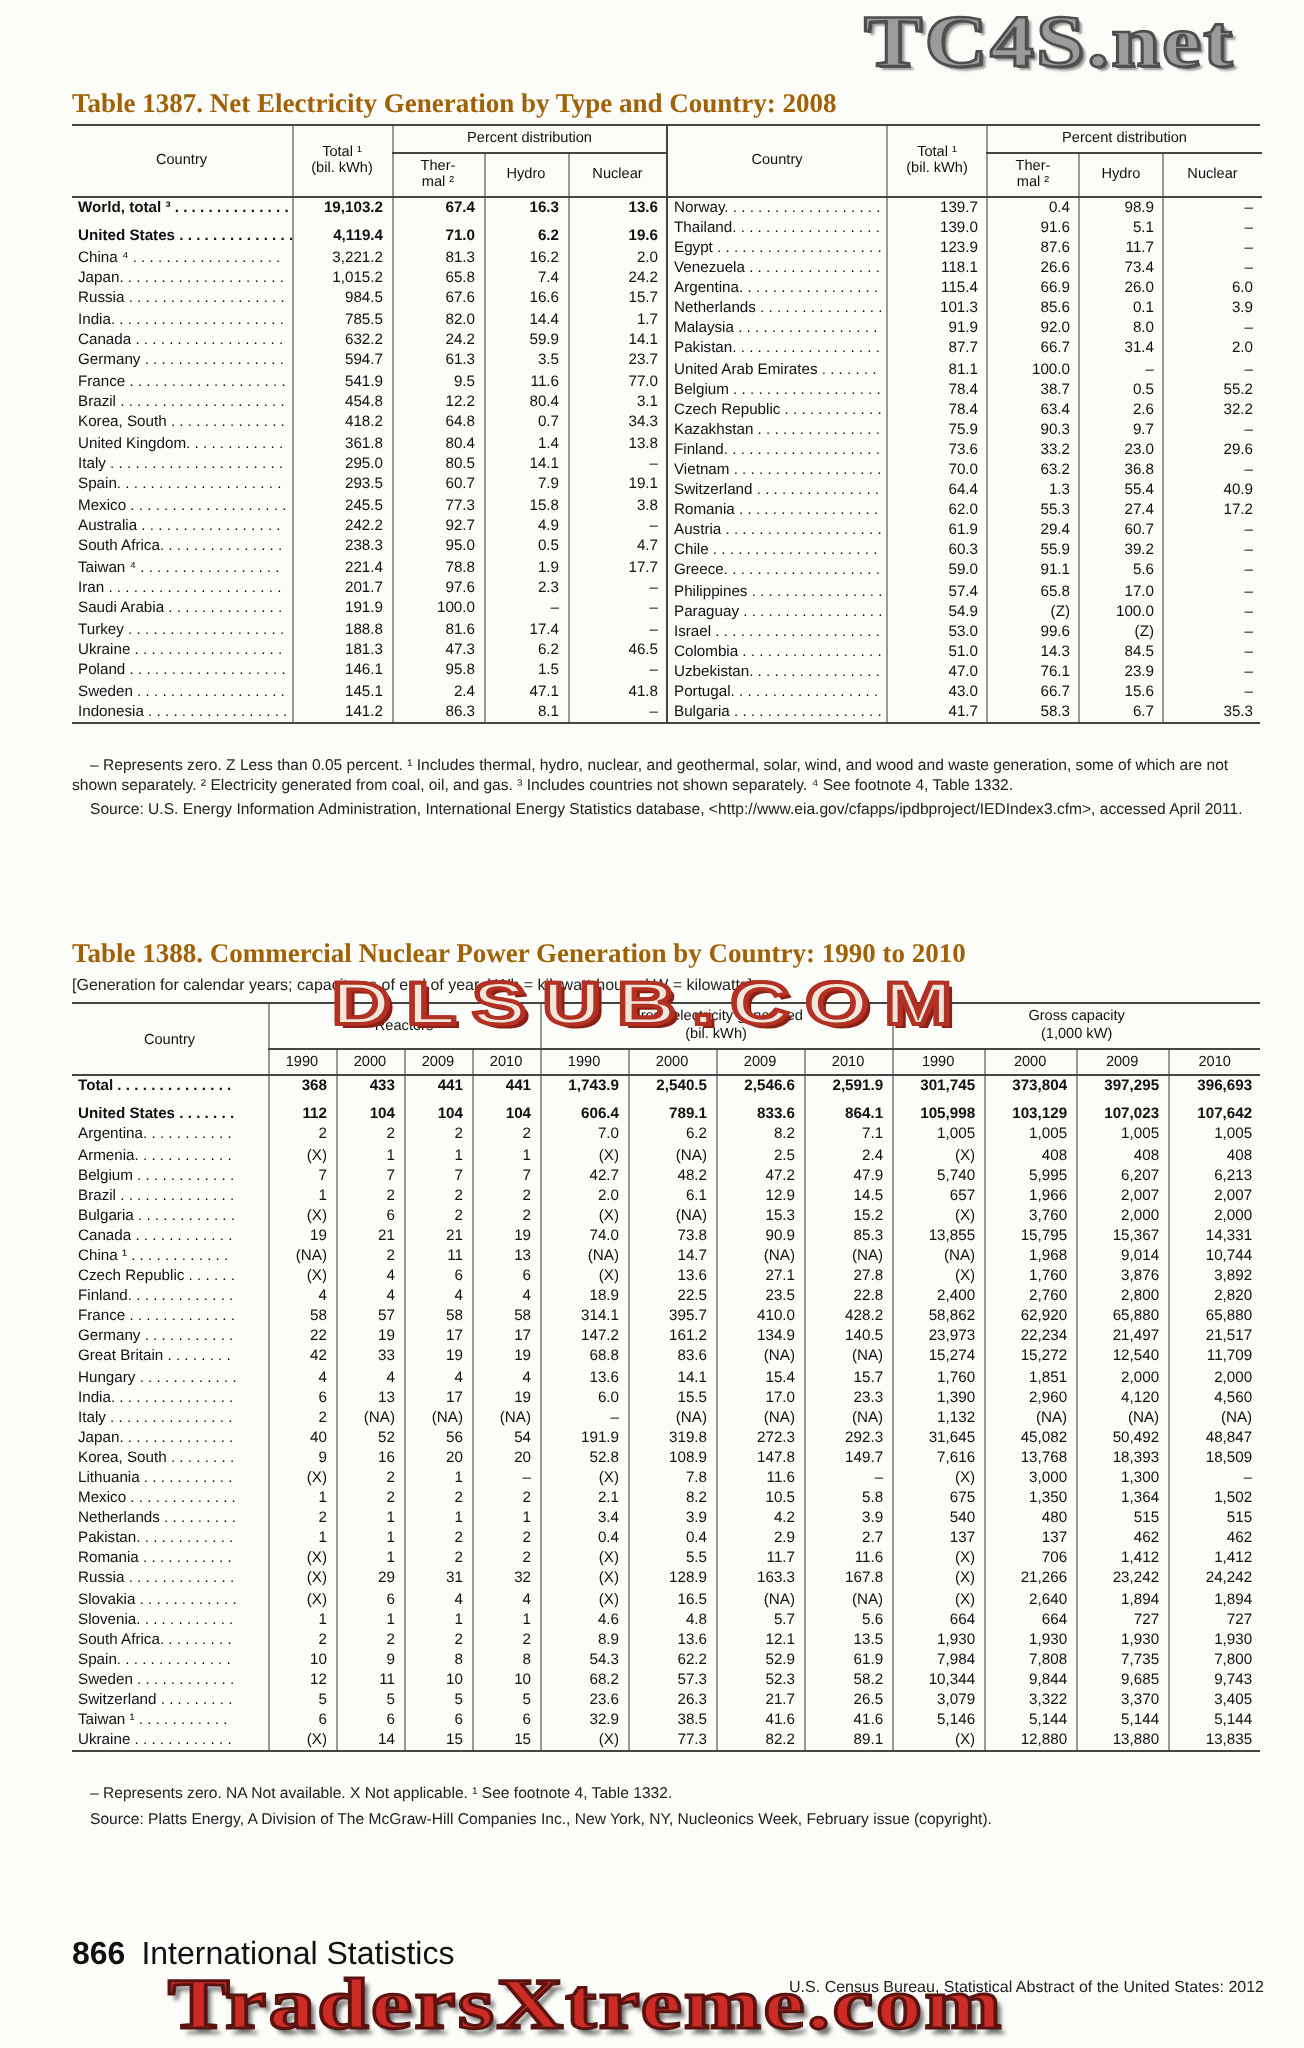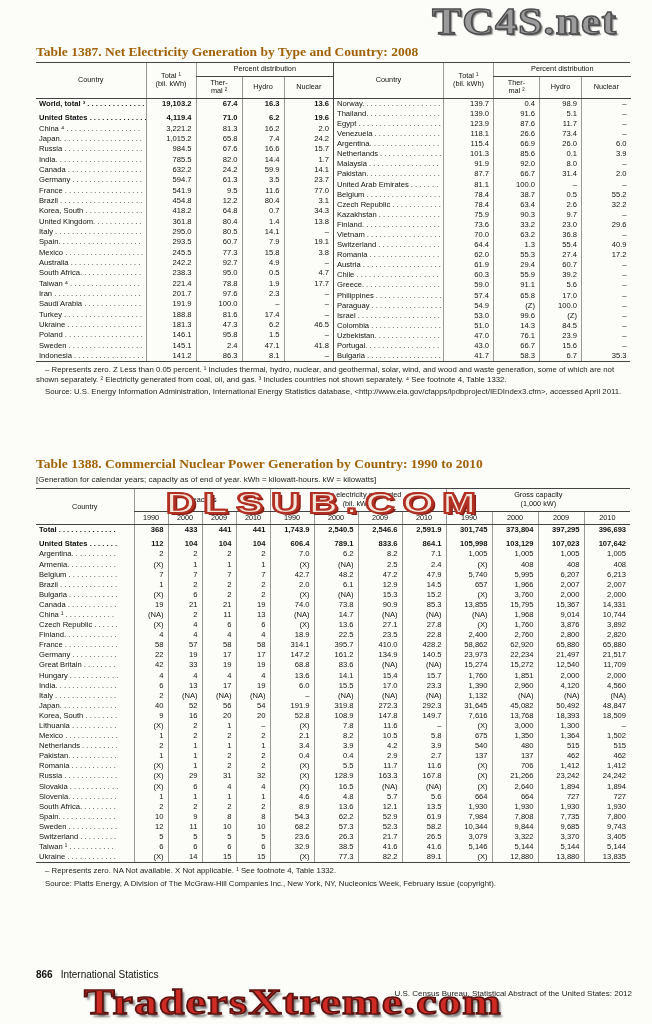--- a/index.html
+++ b/index.html
@@ -30,24 +30,24 @@
   .data td {
     font-size:7.6px; line-height:10.1px; padding:0 4px 0 2px;
     border-left:1px solid #999; overflow:hidden; white-space:nowrap; color:#111;
   }
   .data td.c-name { text-align:left; border-left:none; padding-left:3px; }
   .data td.c-num  { text-align:right; }
   tr.bold td { font-weight:bold; }
   tr.gap-after td { padding-bottom:4px; }
 
   .fnote { font-size:7.8px; line-height:9.4px; margin:3px 0 0 0; text-indent:9px; color:#222; }
-  .fnote.first { margin-top:3px; }
+  .fnote.first { margin-top:16px; }
 
   
-  .footer-left { position:absolute; left:36px; top:969px; font-size:10px; color:#111; z-index:1; }
+  .footer-left { position:absolute; left:36px; top:969px; font-size:16px; color:#111; z-index:1; }
   .footer-left .pgnum { font-weight:bold; margin-right:8px; }
   .census { position:absolute; right:20px; top:989px; font-size:8px; color:#222; z-index:1; }
 
   
   .wm { position:absolute; font-weight:bold; white-space:nowrap; z-index:5; transform-origin:left top; }
   .wm-top {
     top:0px; left:432px; font-family:"Liberation Serif", serif; font-size:37px;
     color:#9b9b9b; -webkit-text-stroke:1.3px #4e4e4e;
     text-shadow:1px 1px 0 #5a5a5a, 2px 2px 1px rgba(60,60,60,.5);
     transform:scaleX(1.18); letter-spacing:1px;

